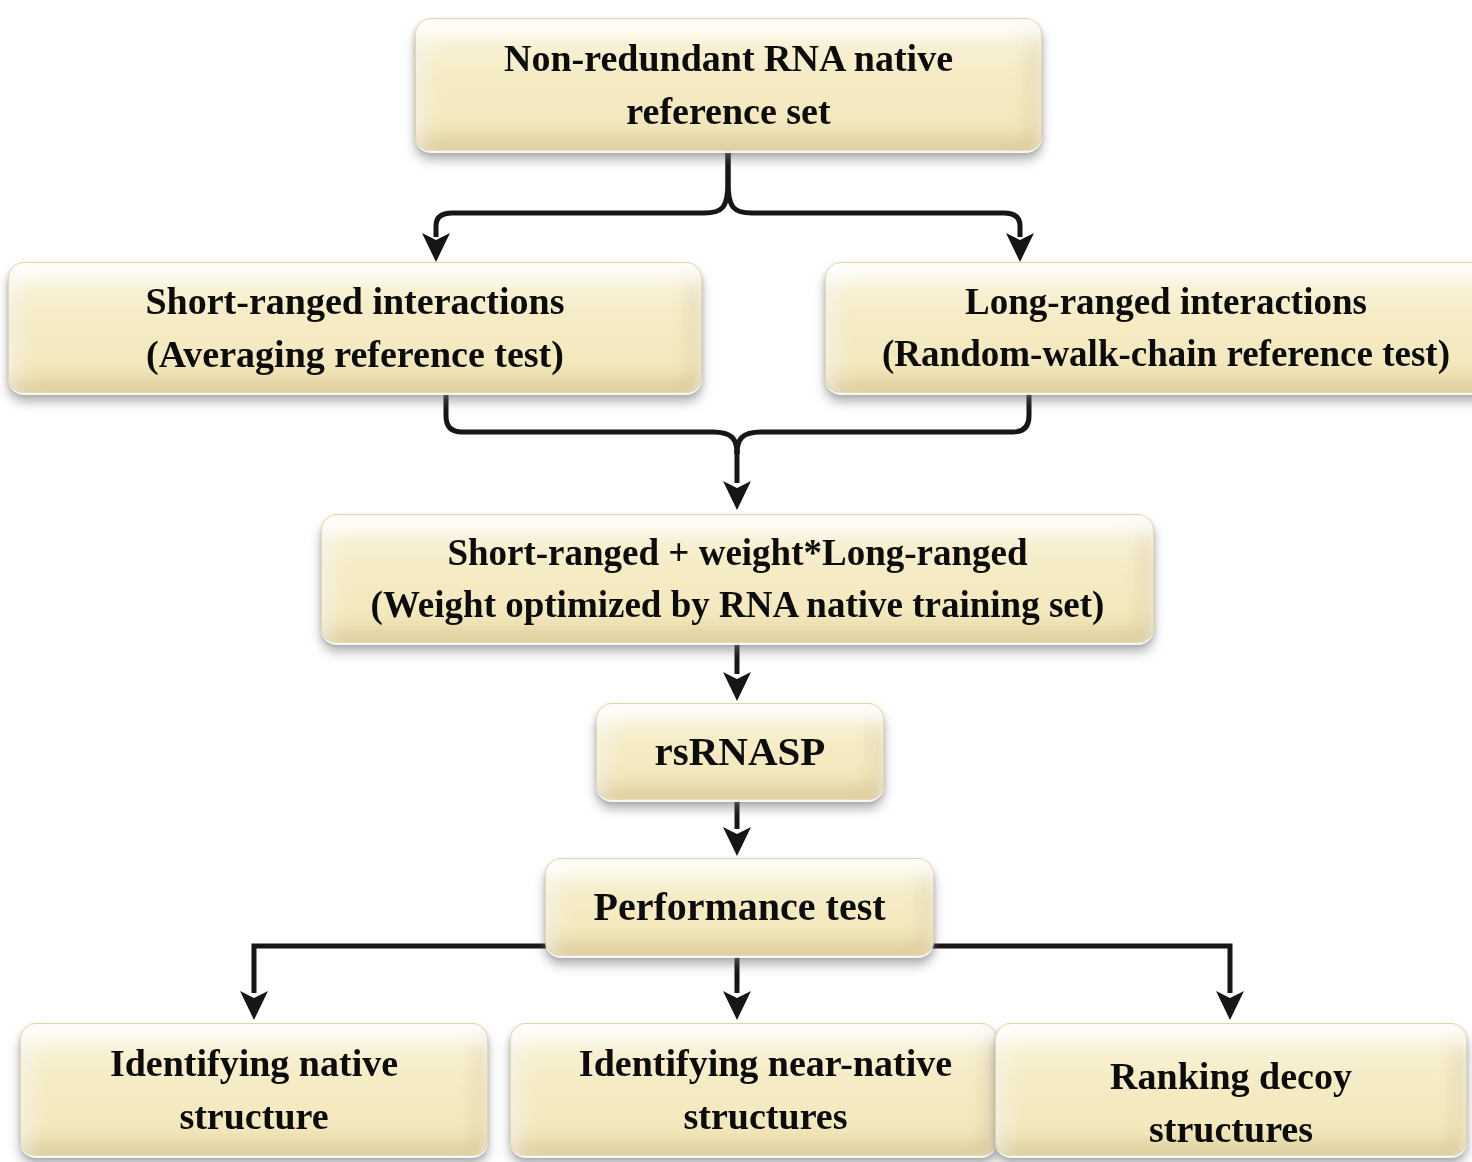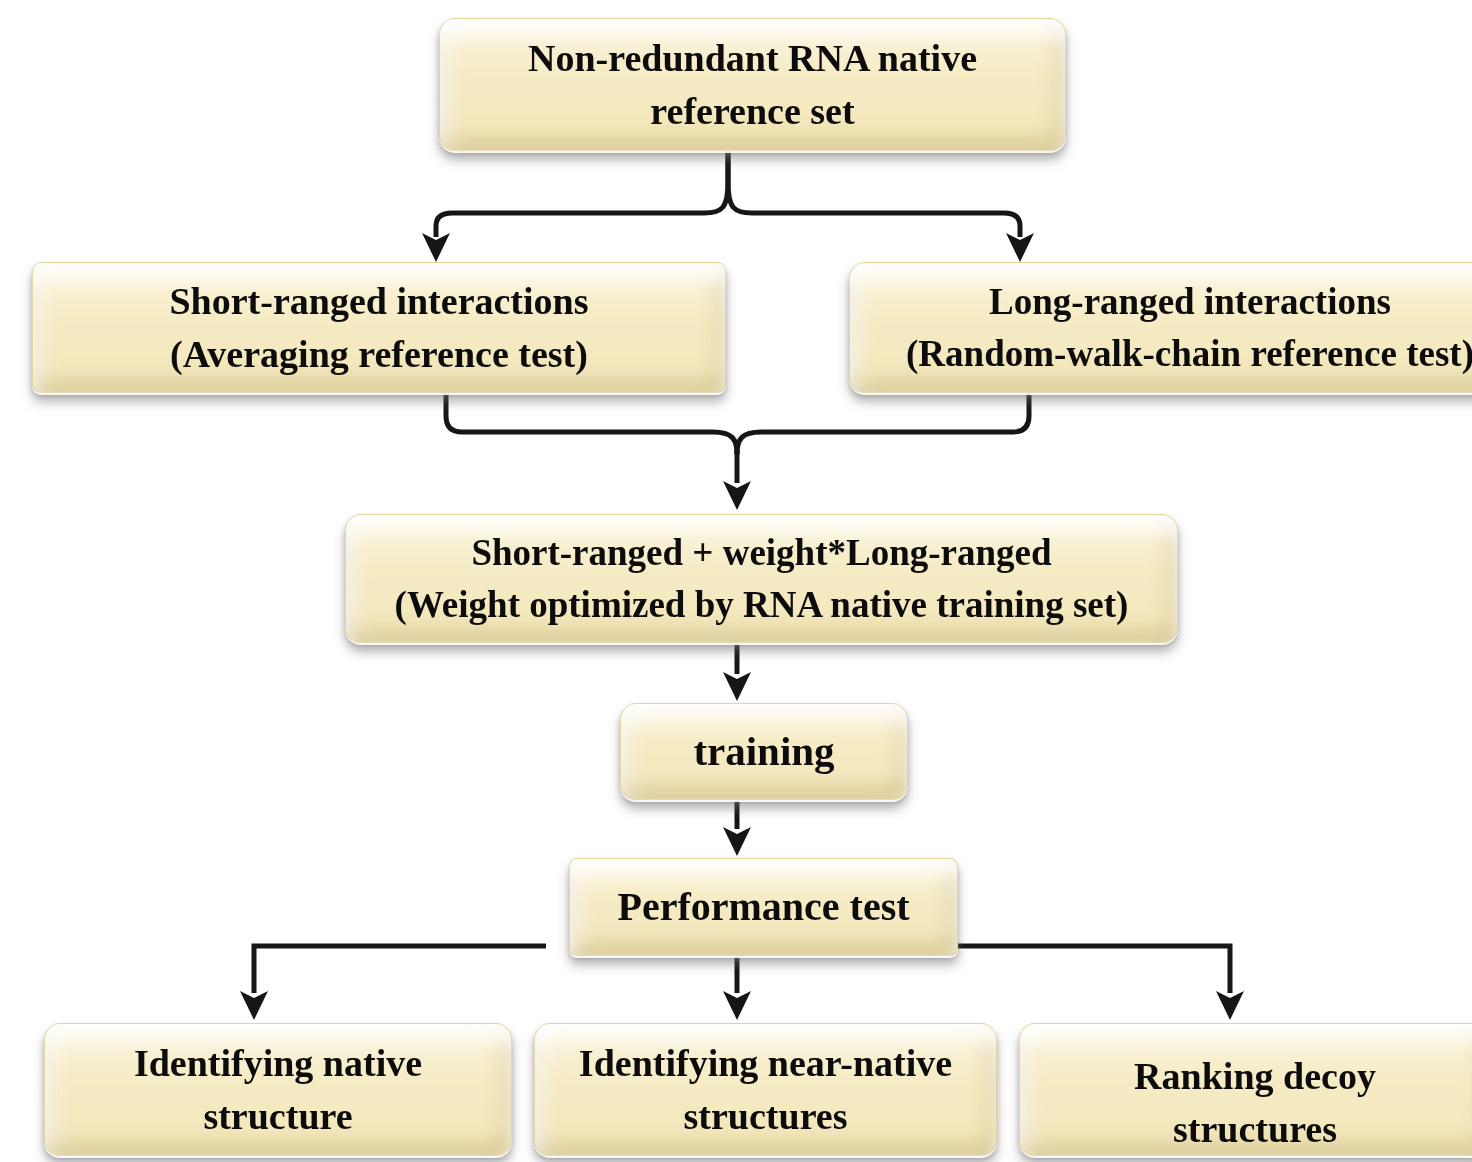--- a/index.html
+++ b/index.html
@@ -40,34 +40,33 @@
       0 9px 11px rgba(110,110,110,0.50),
       0 3px 4px rgba(140,140,140,0.35),
       inset 0 15px 18px rgba(255,255,255,0.85),
       inset 0 -13px 18px rgba(176,152,84,0.28),
       inset 14px 0 16px rgba(255,255,255,0.40),
       inset -14px 0 16px rgba(176,152,84,0.14);
     color: var(--text, #0c0c0c);
     font-weight: bold;
     font-size: 38px;
     line-height: 1.38;
-    margin-left: 24px;
   }
   .box .line {
     display: block;
     white-space: nowrap;
   }
   .b-training   { left: 415px; top: 18px;   width: 625px; height: 131px; }
-  .b-short      { left: 8px;   top: 262px;  width: 692px; height: 129px; border-radius: 9px; }
+  .b-short      { left: 8px;   top: 262px;  width: 692px; height: 129px; }
   .b-long       { left: 825px; top: 262px;  width: 680px; height: 129px; font-size: 37px; }
   .b-combined   { left: 321px; top: 514px;  width: 831px; height: 127px; font-size: 37px; text-align: center; }
   .b-rsrnasp    { left: 596px; top: 703px;  width: 286px; height: 95px;  font-size: 41px; }
-  .b-perf       { left: 545px; top: 858px;  width: 387px; height: 96px;  font-size: 40px; border-radius: 8px; }
+  .b-perf       { left: 545px; top: 858px;  width: 387px; height: 96px;  font-size: 40px; }
   .b-native     { left: 20px;  top: 1023px; width: 466px; height: 131px; justify-content: center; }
-  .b-nearnative { left: 510px; top: 1023px; width: 461px; height: 131px; }
+  .b-nearnative { left: 510px; top: 1023px; width: 461px; height: 131px; padding-left: 24px; }
   .b-decoy      { left: 995px; top: 1023px; width: 470px; height: 131px; justify-content: flex-end; }
   .conn {
     fill: none;
     stroke-width: 5px;
     stroke-linejoin: miter;
   }
 </style>
 </head>
 <body>
 
@@ -113,21 +112,21 @@
     <span class="line">Long-ranged interactions</span>
     <span class="line">(Random-walk-chain reference test)</span>
   </div>
 
   <div class="box b-combined">
     <span class="line">Short-ranged + weight*Long-ranged</span>
     <span class="line">(Weight optimized by RNA native training set)</span>
   </div>
 
   <div class="box b-rsrnasp">
-    <span class="line">training</span>
+    <span class="line">rsRNASP</span>
   </div>
 
   <div class="box b-perf">
     <span class="line">Performance test</span>
   </div>
 
   <div class="box b-native">
     <span class="line">Identifying native</span>
     <span class="line">structure</span>
   </div>

